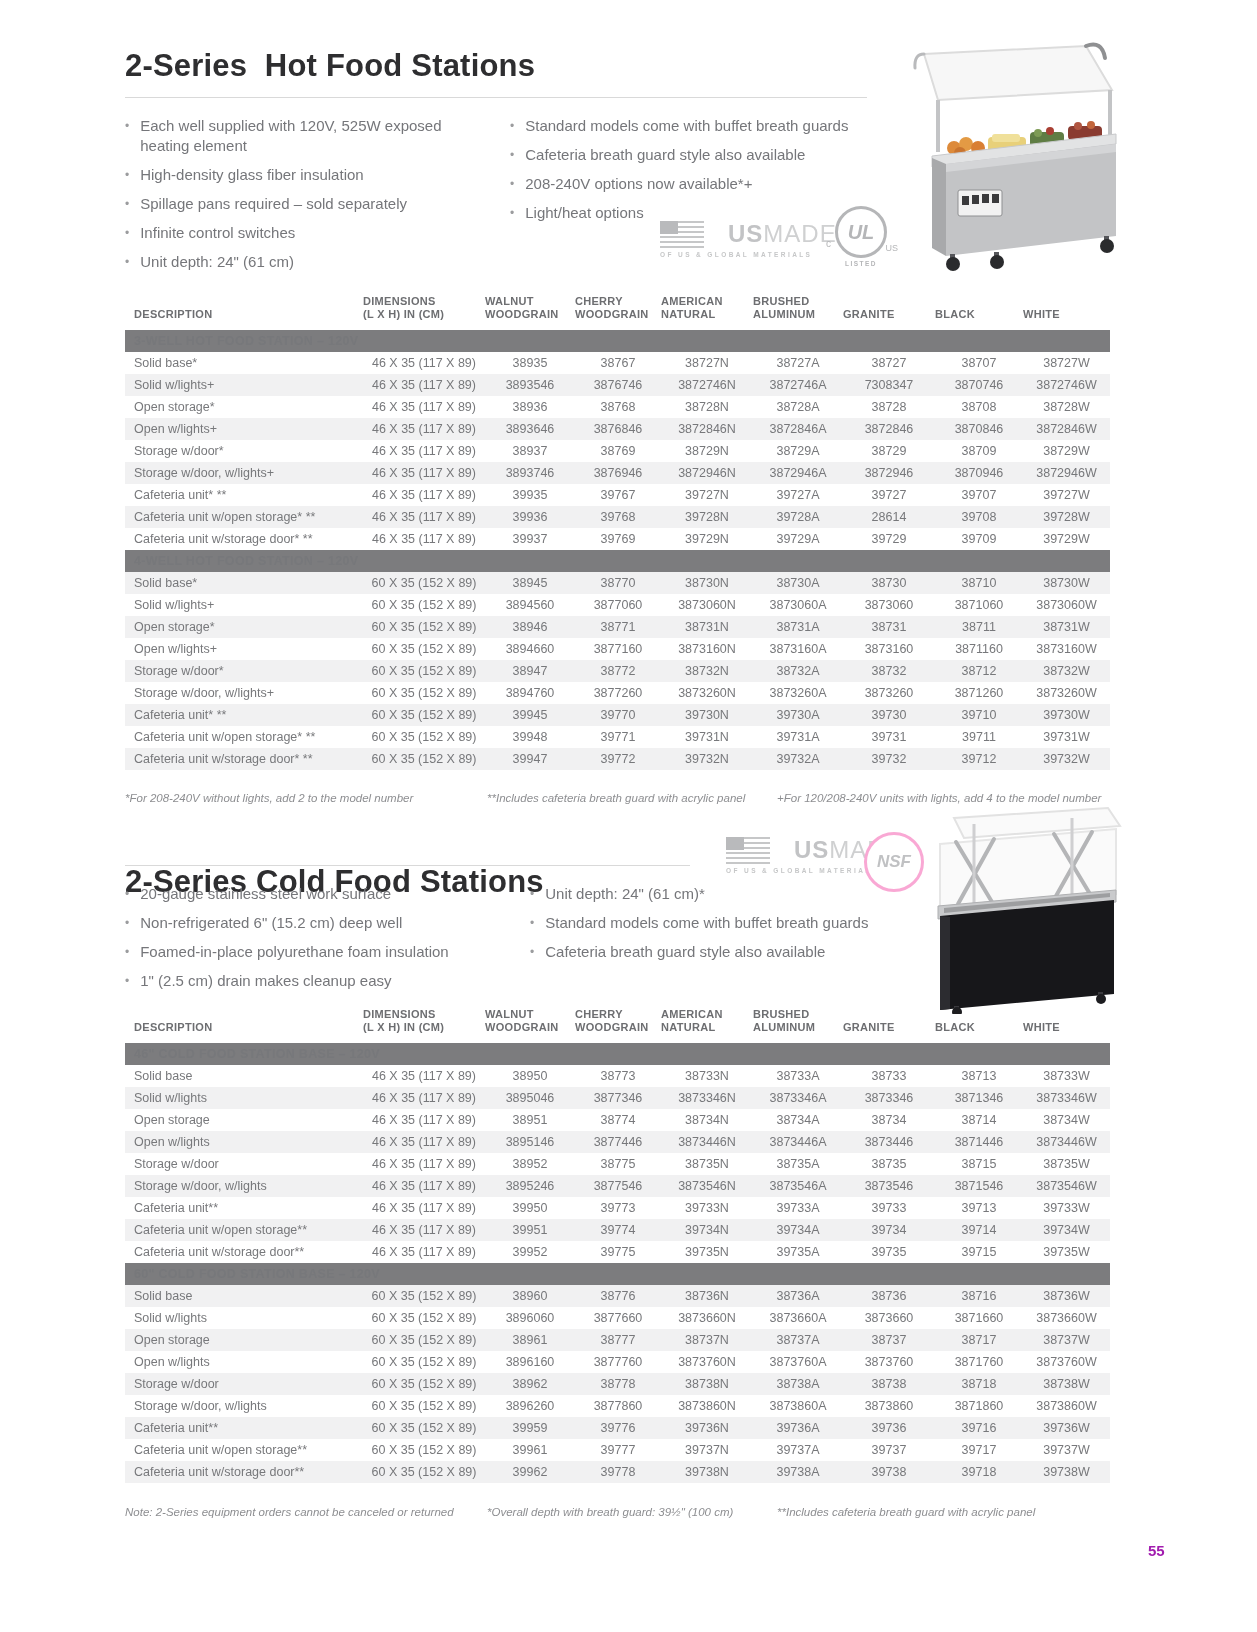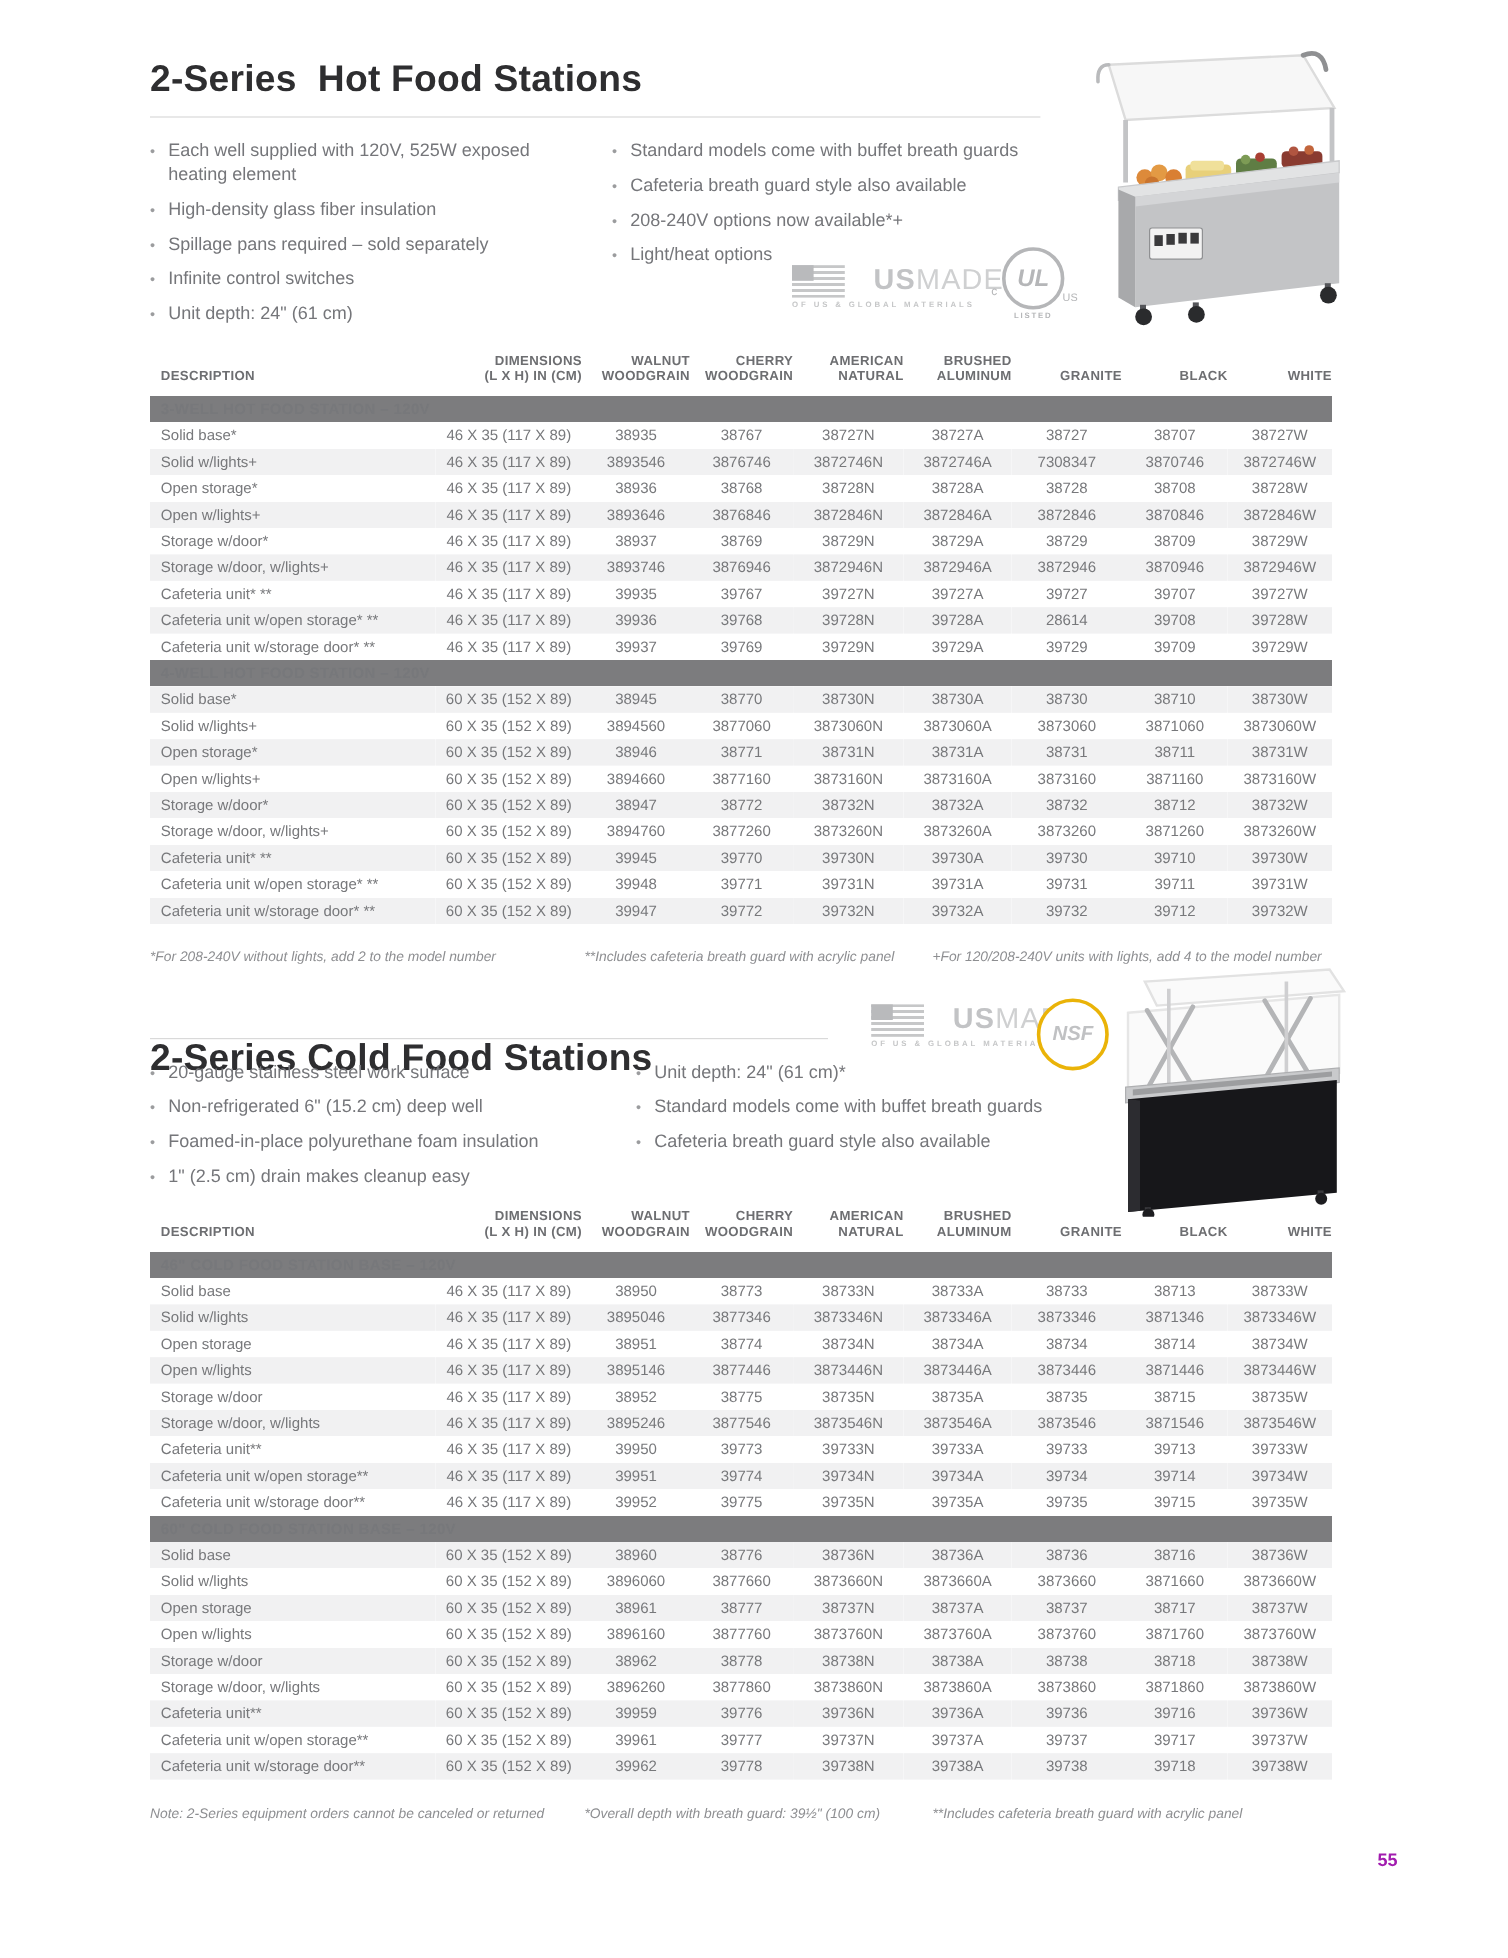--- a/index.html
+++ b/index.html
@@ -17,21 +17,21 @@
   ul.bullets li .dot{color:#9b9c9e;font-size:12px;line-height:20px;flex:0 0 auto;}
   .bullet-cols{display:flex;}
   .bullet-cols.hot .col-left{width:320px;margin-right:65px;}
   .bullet-cols.hot .col-right{width:420px;}
   .bullet-cols.cold .col-left{width:390px;margin-right:15px;}
   .bullet-cols.cold .col-right{width:430px;}
 
   table.models{border-collapse:collapse;table-layout:fixed;width:985px;}
   table.models thead th{
     vertical-align:bottom;font-size:11px;font-weight:700;color:#6d6e71;
-    letter-spacing:.3px;padding:0 0 9px 0;text-align:right;line-height:13px;
+    letter-spacing:.3px;padding:0 0 9px 0;text-align:left;line-height:13px;
   }
   table.models thead th:first-child{text-align:left;padding-left:9px;}
   table.models thead th .ln{display:block;}
   tr.band td{
     background:var(--band,#7c7c7e);color:#ffffff;font-weight:700;font-size:12px;
     letter-spacing:.3px;padding:4px 9px;height:14px;
   }
   table.models tbody td{
     font-size:12.5px;color:#77787b;text-align:center;padding:3px 2px;height:16px;
     white-space:nowrap;overflow:hidden;
@@ -56,21 +56,21 @@
   .usmade .subline{font-size:6.5px;letter-spacing:2.4px;margin-top:3px;color:#c6c7c8;font-weight:700;white-space:nowrap;}
   .ulbadge{width:74px;text-align:center;color:#b5b6b8;position:relative;}
   .ulbadge .circ{
     width:46px;height:46px;border:3px solid #b5b6b8;border-radius:50%;margin:0 auto;
     display:flex;align-items:center;justify-content:center;font-weight:800;font-size:20px;
     font-style:italic;letter-spacing:0;position:relative;background:#fff;
   }
   .ulbadge .c{position:absolute;left:2px;bottom:18px;font-size:10px;}
   .ulbadge .us{position:absolute;right:0px;bottom:14px;font-size:9px;}
   .ulbadge .listed{font-size:6.5px;letter-spacing:1.5px;font-weight:700;margin-top:2px;}
-  .nsfbadge{width:54px;height:54px;border:3px solid #eab308;border-radius:50%;
+  .nsfbadge{width:54px;height:54px;border:3px solid #f9a8d4;border-radius:50%;
     display:flex;align-items:center;justify-content:center;color:#c0c1c3;font-weight:800;font-size:17px;font-style:italic;background:#fff;}
 </style>
 </head>
 <body style="--band: #7c7c7e; --stripe: #f1f1f2;">
 
 <h1 class="sec-title abs" style="left:125px;top:48px;">2-Series  Hot Food Stations</h1>
 <hr class="title-rule abs" style="left:125px;top:97px;width:742px;">
 
 <div class="bullet-cols hot abs" style="left:125px;top:116px;width:860px;">
   <ul class="bullets col-left">

